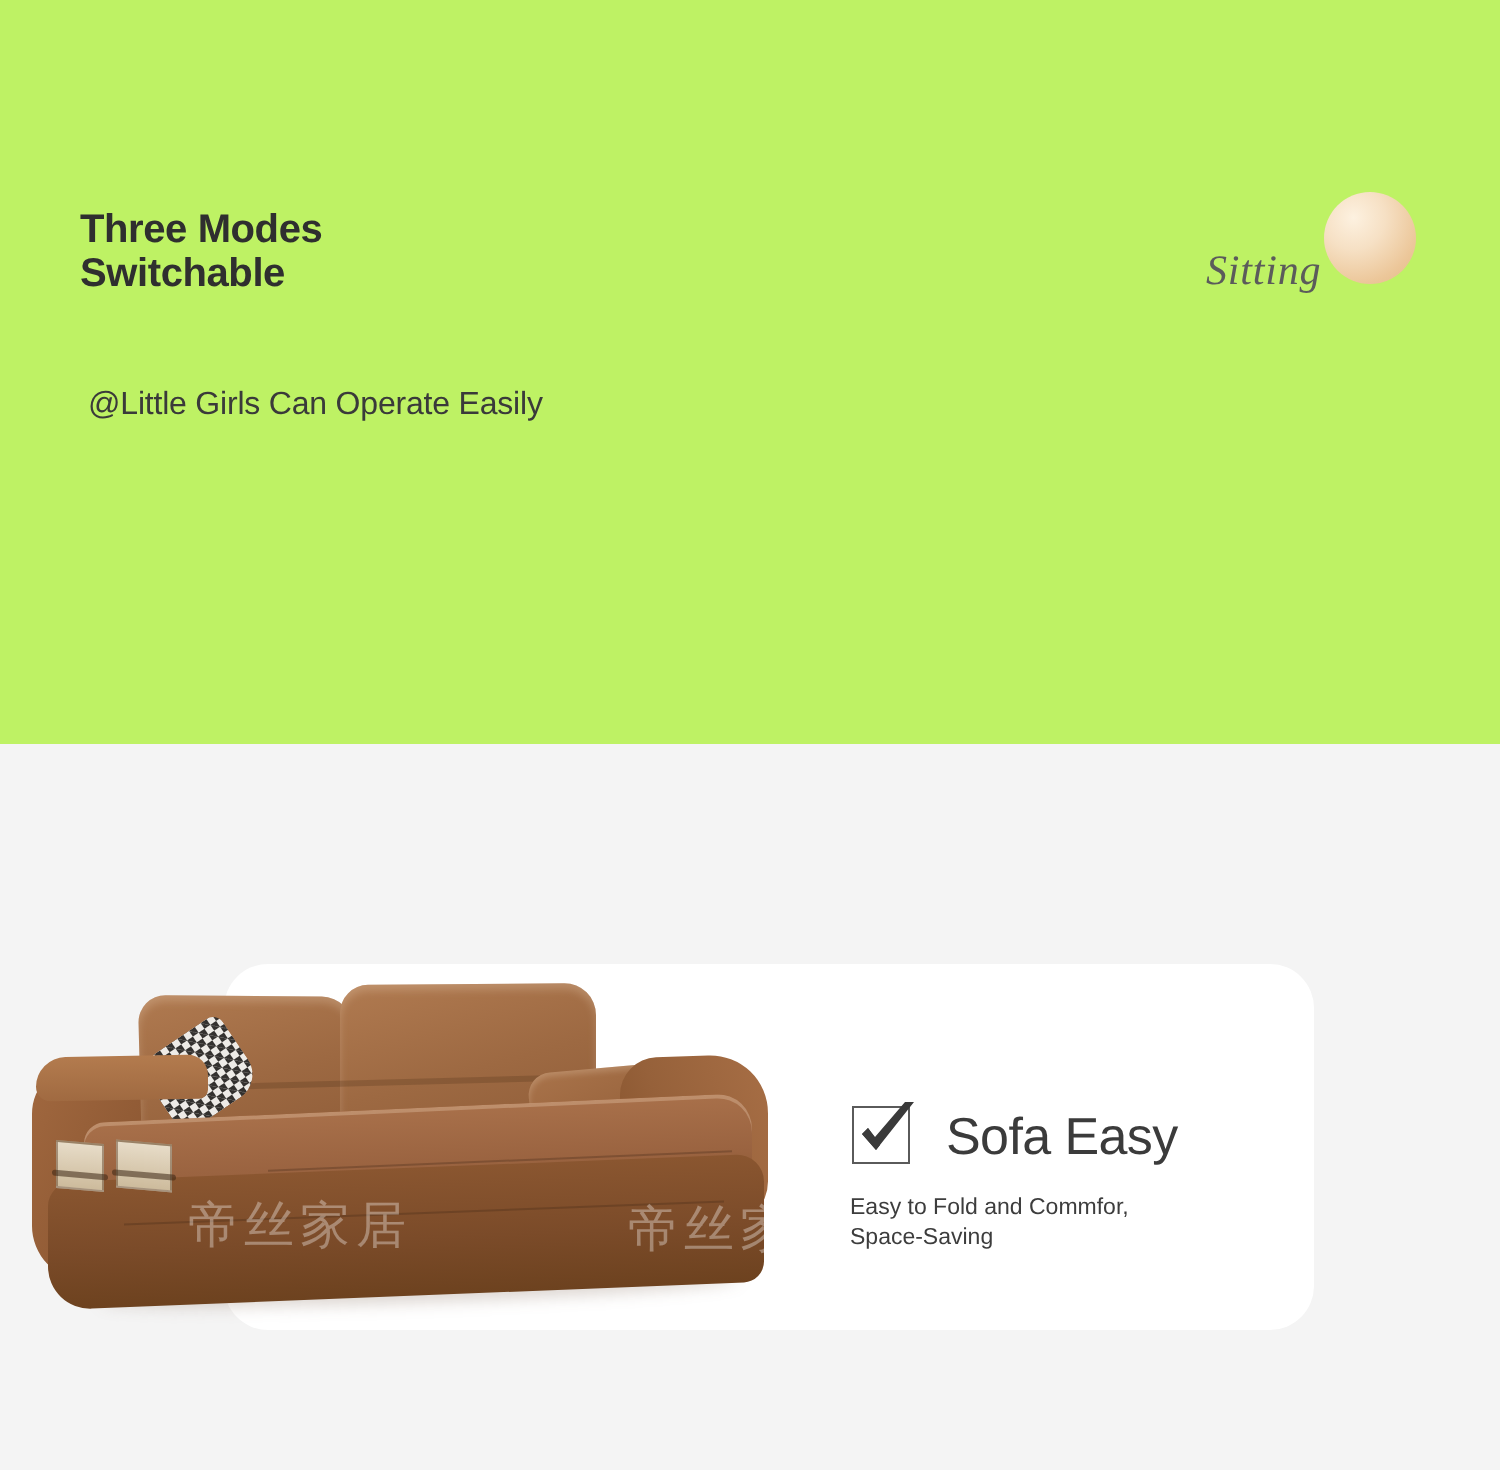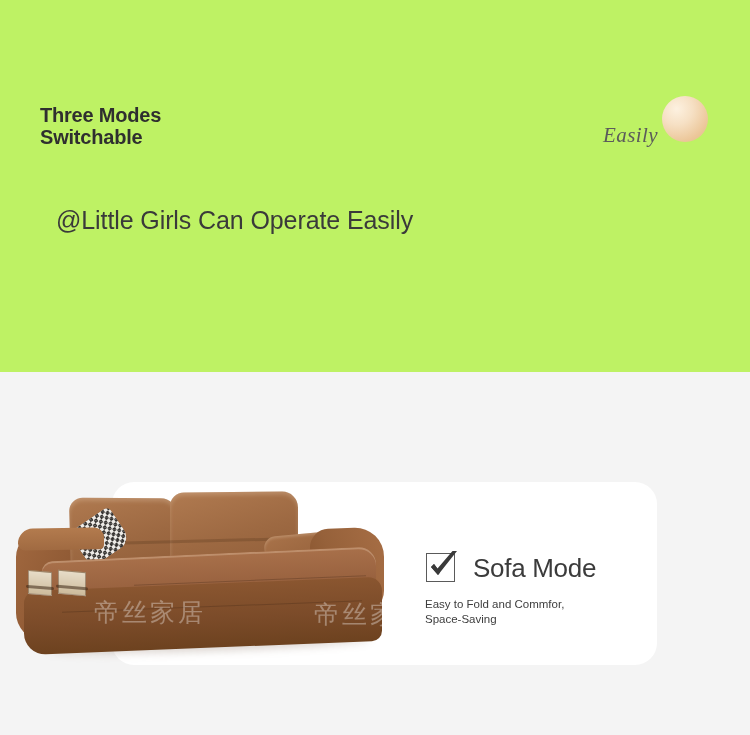--- a/index.html
+++ b/index.html
@@ -46,25 +46,25 @@
     font-weight: 700;
     color: #2f2f2f;
     line-height: 1.15;
     letter-spacing: -0.2px;
     margin: 0;
     padding-top: 28px;
     white-space: pre-line;
   }
 
   .tagline {
-    font-size: 25px;
+    font-size: 16px;
     font-weight: 400;
     color: #3a3a3a;
     line-height: 1.2;
-    margin: 16px;
+    margin: 4px;
     padding-top: 40px;
     letter-spacing: -0.1px;
   }
 
   
   .brand {
     position: absolute;
     right: 42px;
     top: 96px;
     width: 105px;
@@ -347,21 +347,21 @@
   <div class="hero-copy">
     <p class="headline-primary">Three Modes
 Switchable</p>
 
 
     <p class="tagline">@Little Girls Can Operate Easily</p>
   </div>
 
   <div class="brand">
     <span class="brand-orb"></span>
-    <span class="brand-name">Easily</span>
+    <span class="brand-name">Sitting</span>
   </div>
 
 </div>
 
 <div class="panel">
 
   <div class="feature-card"></div>
 
   <div class="sofa-stage">
     <div class="sofa">
@@ -397,19 +397,19 @@
 
   <div class="mode-block">
     <div class="mode-head">
       <span class="checkbox-icon">
         <span class="box"></span>
         <svg viewBox="0 0 36 36">
           <path d="M6 19 L13 27 L32 3 L27.5 3 L12.5 20.5 L9 16 Z" fill="#3a3a3a"></path>
           <path d="M6 19 L13 27 L15 24.5 L9 16 Z" fill="#3a3a3a"></path>
         </svg>
       </span>
-      <span class="mode-title">Sofa Mode</span>
+      <span class="mode-title">Sofa Easy</span>
     </div>
     <div class="mode-sub">Easy to Fold and Commfor,
 Space-Saving</div>
   </div>
 
 </div>
 
 </body></html>

